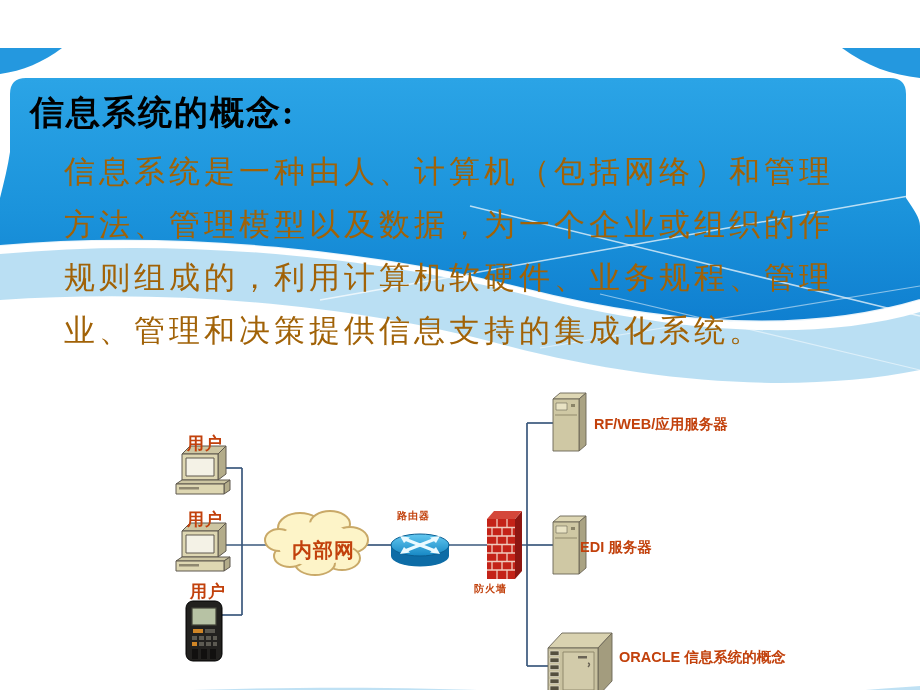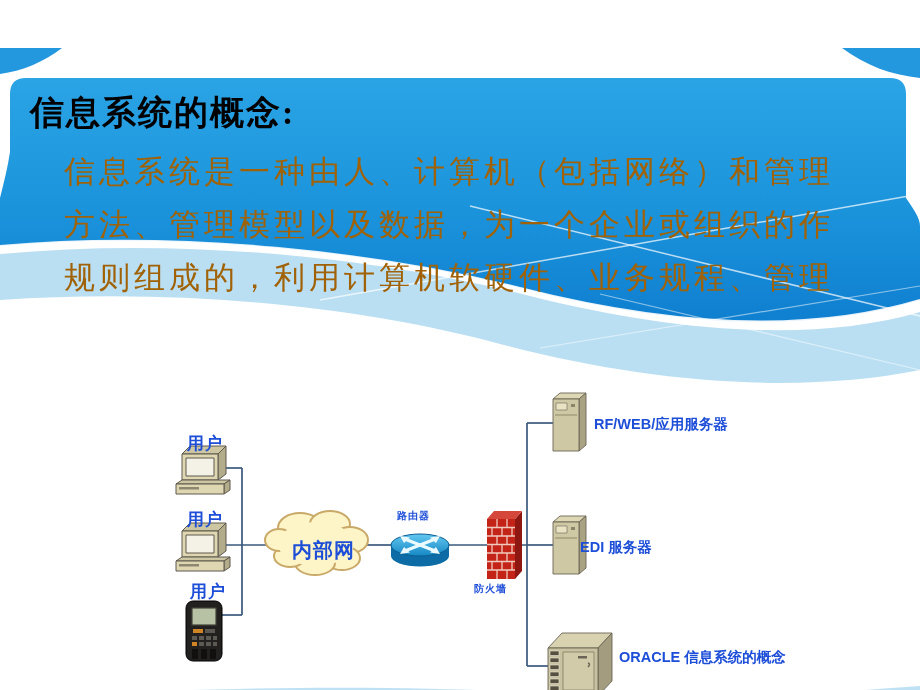--- a/index.html
+++ b/index.html
@@ -3,21 +3,21 @@
 <meta charset="utf-8">
 <style>
   html,body{margin:0;padding:0;background:#ffffff;}
   .slide{position:relative;width:920px;height:690px;background:#ffffff;overflow:hidden;
          font-family:"Liberation Sans",sans-serif;margin-top:48px;}
   .bg-svg,.diagram-svg{position:absolute;left:0;top:0;width:920px;height:690px;}
   .slide-title{position:absolute;left:30px;top:42px;font-size:34px;font-weight:bold;color:#000;
          letter-spacing:2px;font-family:"Liberation Serif",serif;}
   .body-text{position:absolute;left:64px;top:97px;width:806px;font-size:31px;line-height:53px;
          color:#a16207;letter-spacing:4px;font-family:"Liberation Serif",serif;}
-  .dlabel{position:absolute;font-weight:bold;color:#1d4ed8;white-space:nowrap;
+  .dlabel{position:absolute;font-weight:bold;color:#c2410c;white-space:nowrap;
          font-family:"Liberation Sans",sans-serif;}
   .lbl-user{font-size:17px;letter-spacing:1px;}
   .lbl-net{font-size:20px;letter-spacing:1px;}
   .lbl-mid{font-size:10px;letter-spacing:1px;}
   .lbl-sm{font-size:14.5px;}
 </style>
 </head>
 <body>
 
 <div class="slide">
@@ -62,20 +62,21 @@
     <path fill="url(#bottomGrad)" d="M0,666 C180,654 340,650 480,657 C640,665 800,652 920,648 L920,690 L0,690 Z"></path>
     <path fill="none" stroke="#ffffff" stroke-width="1.5" opacity="0.8" d="M0,666 C180,654 340,650 480,657 C640,665 800,652 920,648"></path>
   </svg>
 
   <div class="slide-title">信息系统的概念:</div>
 
   <div class="body-text">
     <div>信息系统是一种由人、计算机（包括网络）和管理</div>
     <div>方法、管理模型以及数据，为一个企业或组织的作</div>
     <div>规则组成的，利用计算机软硬件、业务规程、管理</div>
+    <div>业、管理和决策提供信息支持的集成化系统。</div>
   </div>
 
   <svg class="diagram-svg" viewBox="0 0 920 690">
 
     <g stroke="#3a587c" stroke-width="1.7" fill="none">
       <path d="M226,420 L242,420"></path>
       <path d="M242,420 L242,567"></path>
       <path d="M222,567 L242,567"></path>
       <path d="M226,497 L274,497"></path>
       <path d="M362,497 L392,497"></path>

